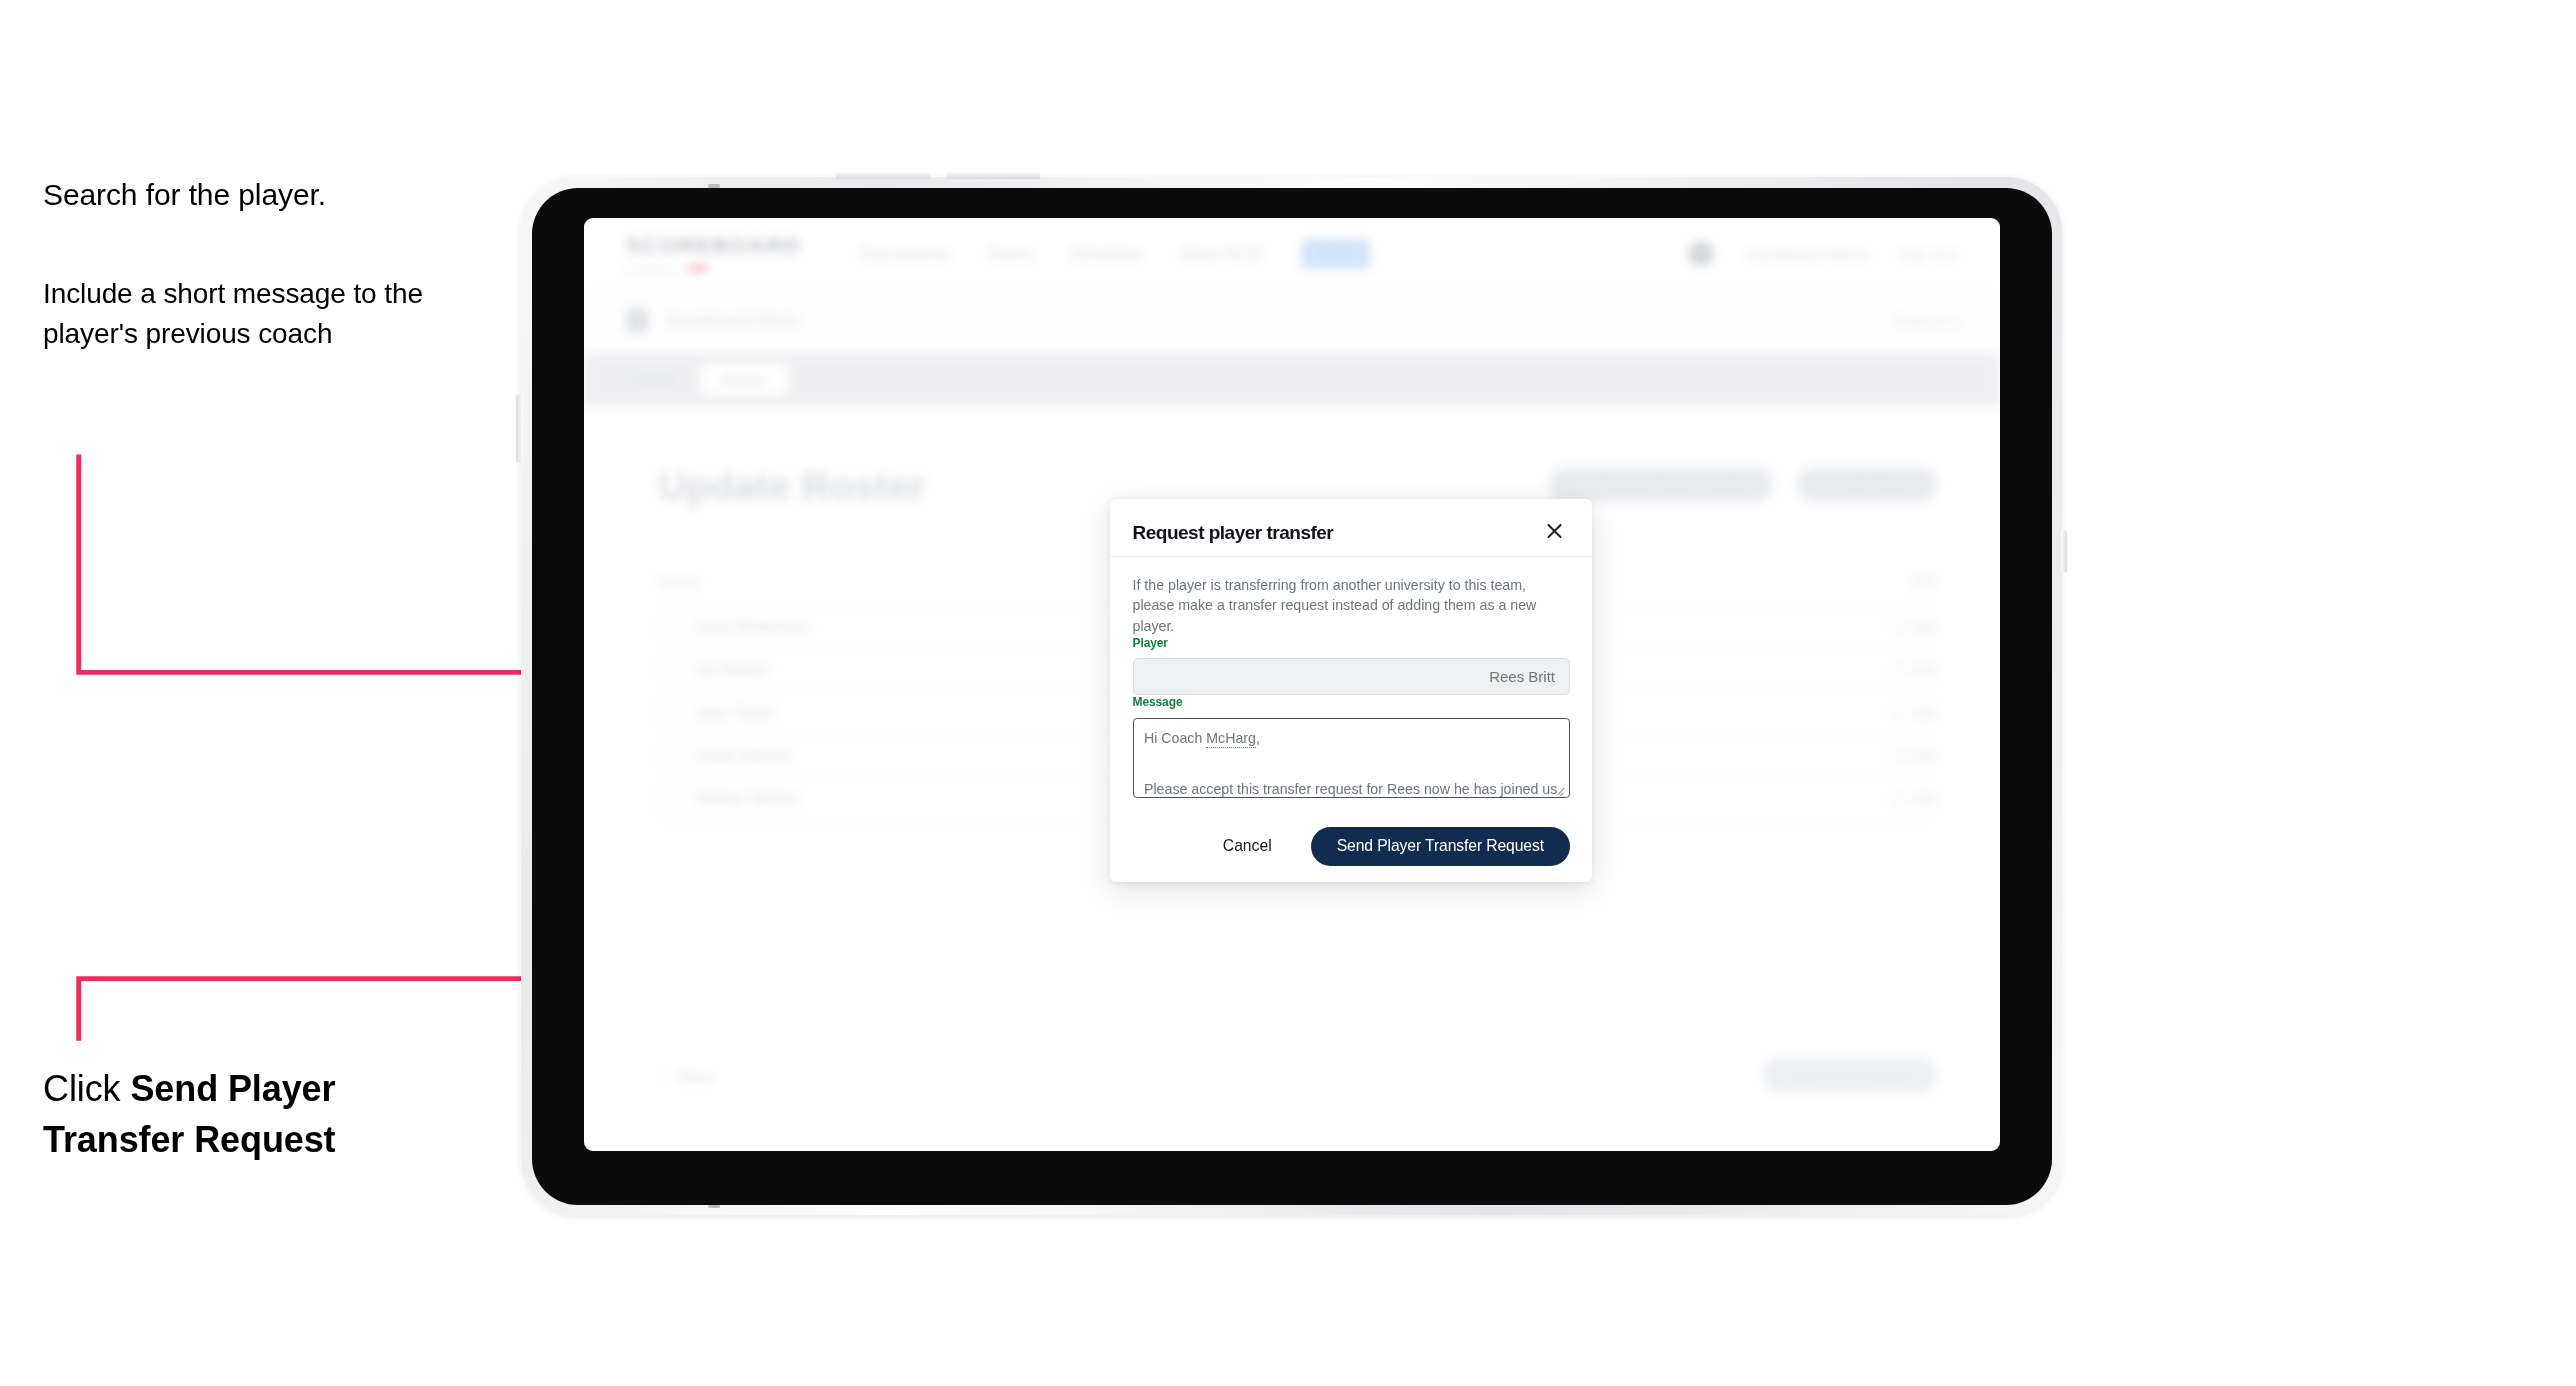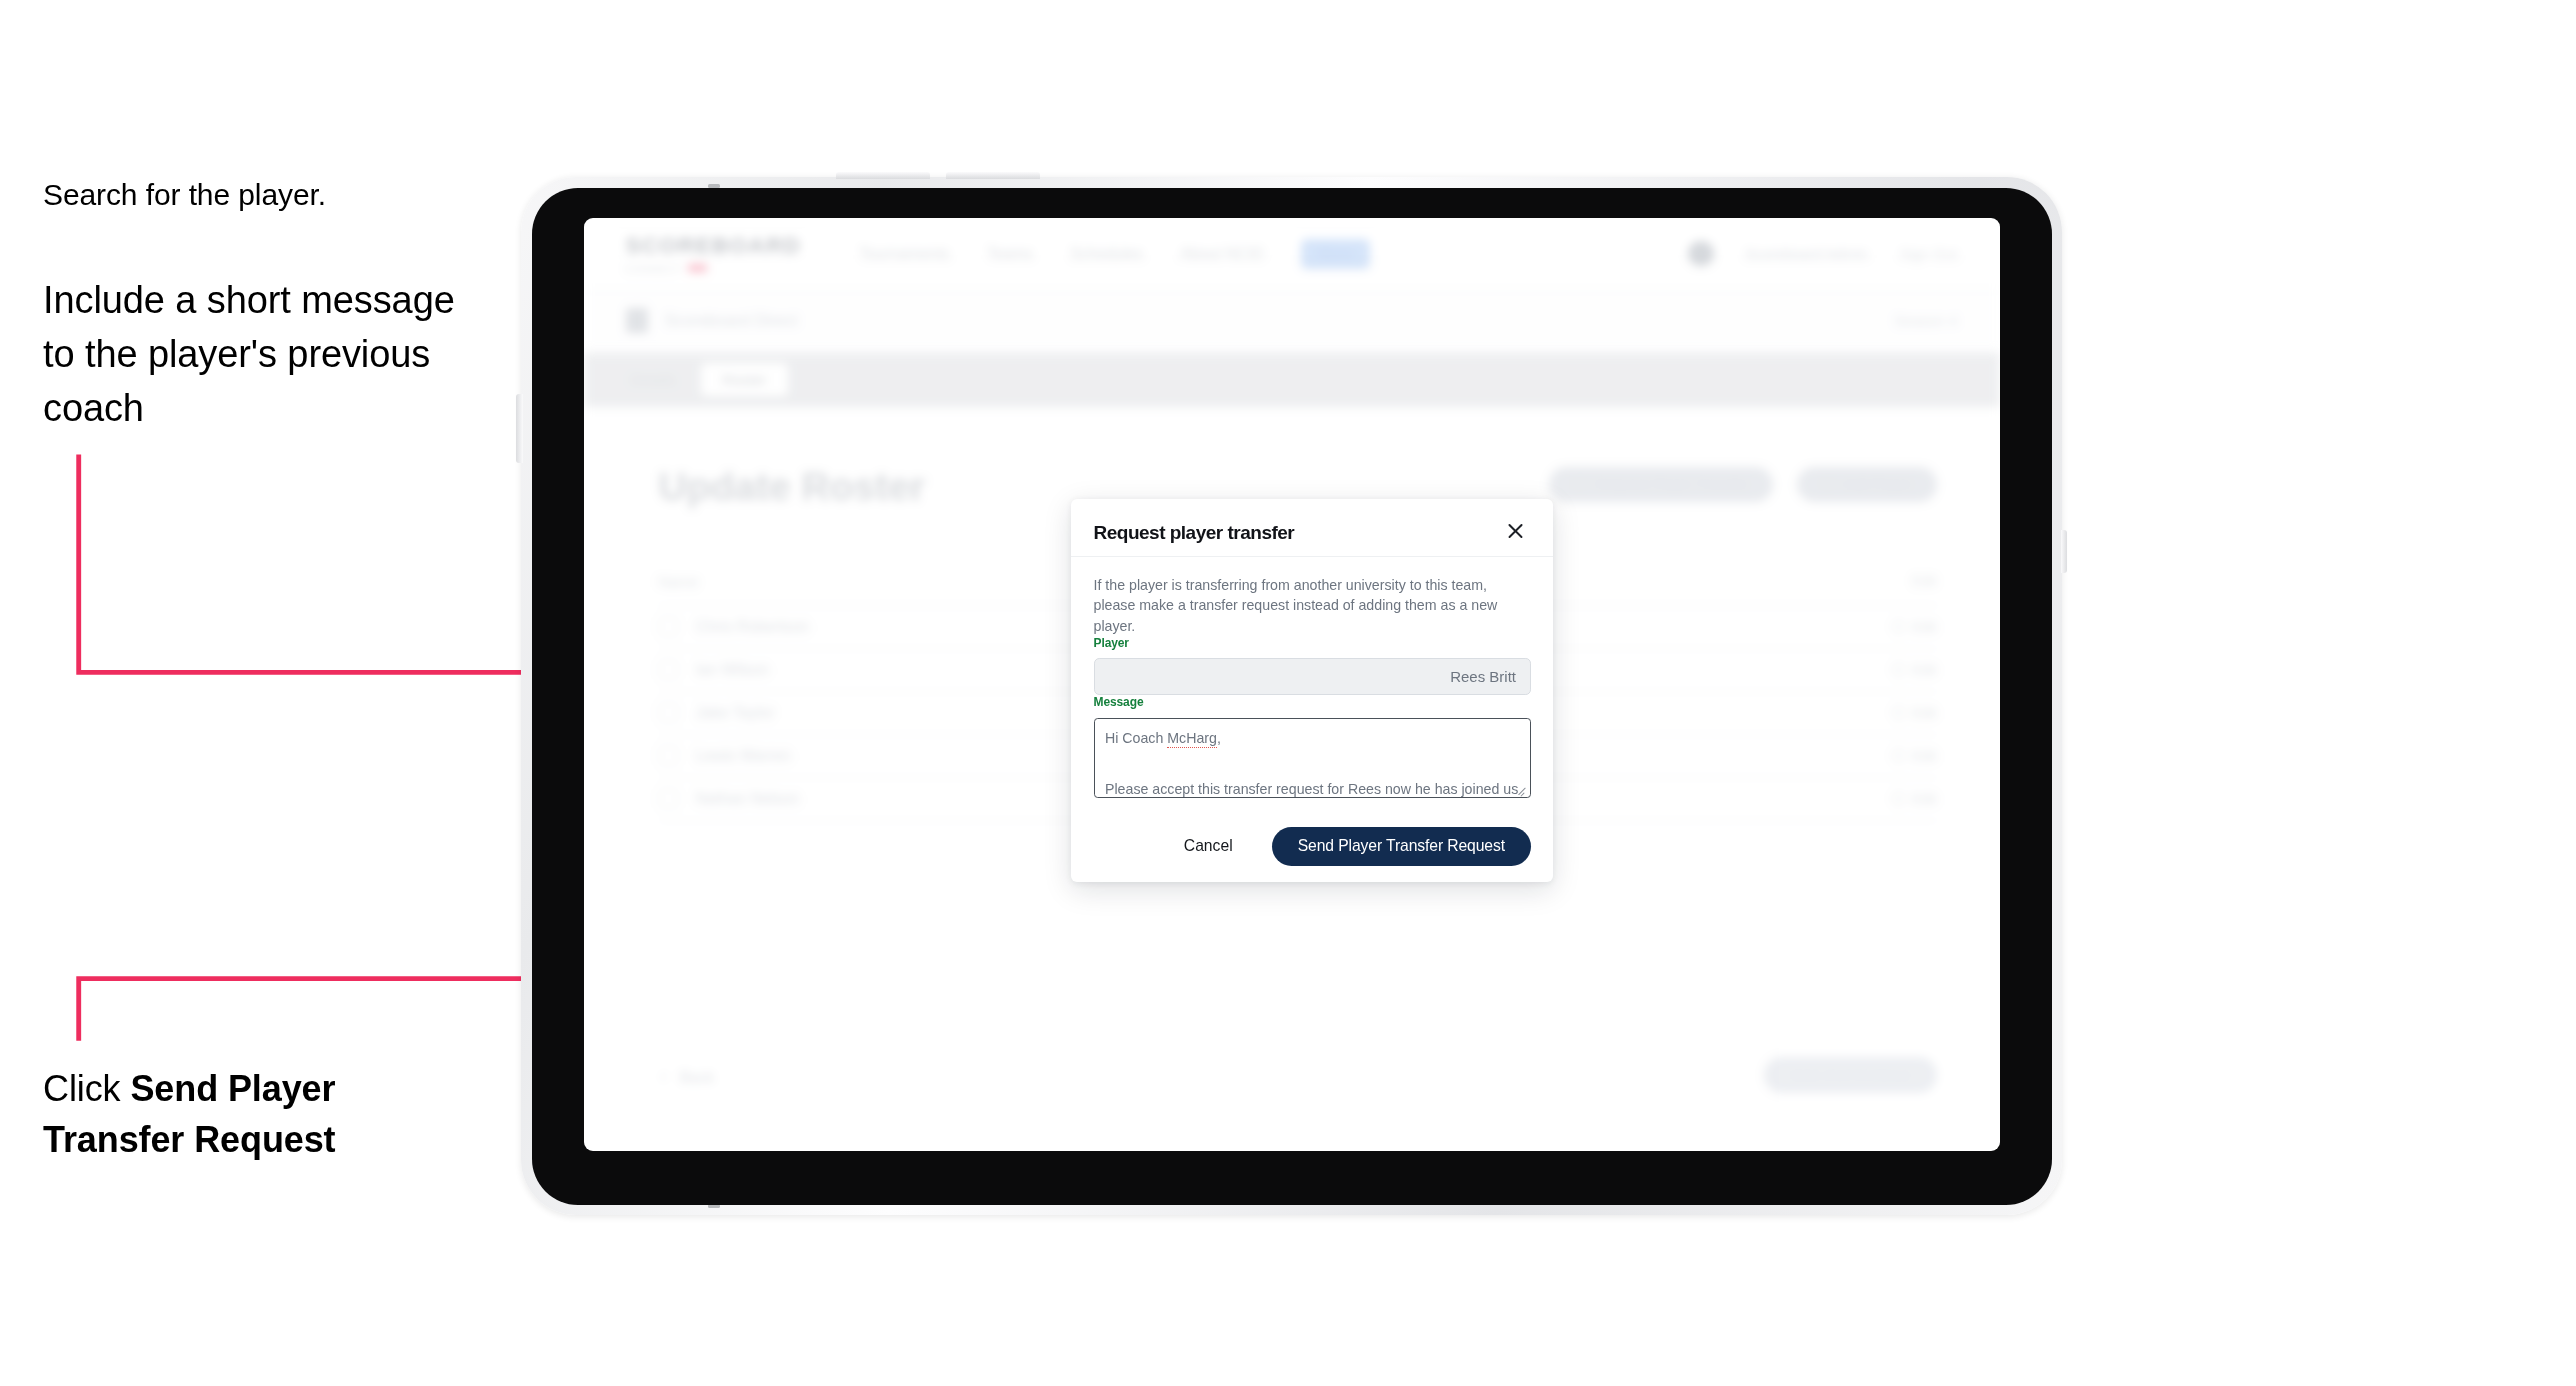--- a/index.html
+++ b/index.html
@@ -30,21 +30,21 @@
   #anno-top {
     left: 43px;
     top: 174px;
     width: 419px;
     font-size: 30px;
   }
   #anno-mid {
     left: 43px;
     top: 274px;
     width: 419px;
-    font-size: 38px;
+    font-size: 28px;
   }
   #anno-bottom {
     left: 43px;
     top: 1063px;
     width: 359px;
     font-size: 36px;
   }
   #anno-bottom b { font-weight: bold; }
 
   
@@ -226,21 +226,21 @@
   }
   #app-foot-save {
     position: absolute; right: 63px; bottom: 58px;
     background: #d3d8e1; border-radius: 22.5px; padding: 9.7px 25.5px;
     font-size: 14.2px; color: #cfd4dd; white-space: nowrap;
   }
 
   
   #modal {
     position: absolute;
-    left: 1071px;
+    left: 1110px;
     top: 499px;
     width: 482px;
     height: 383px;
     background: #ffffff;
     border-radius: 6px;
     box-shadow: 0 7.5px 28.5px rgba(17,24,39,0.13), 0 1.5px 6px rgba(17,24,39,0.07);
     padding: 0;
     z-index: 40;
   }
   #modal-head {

